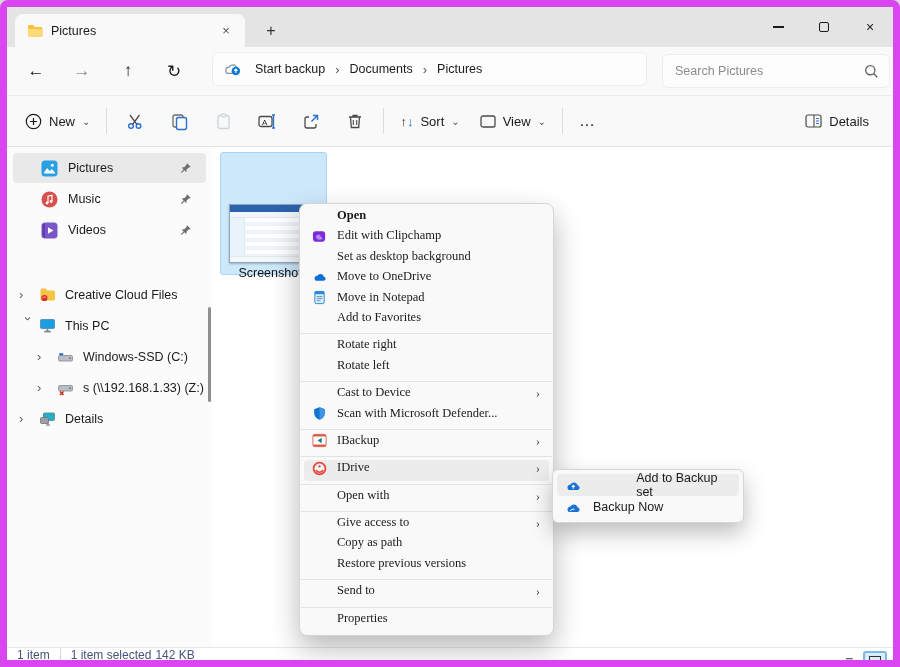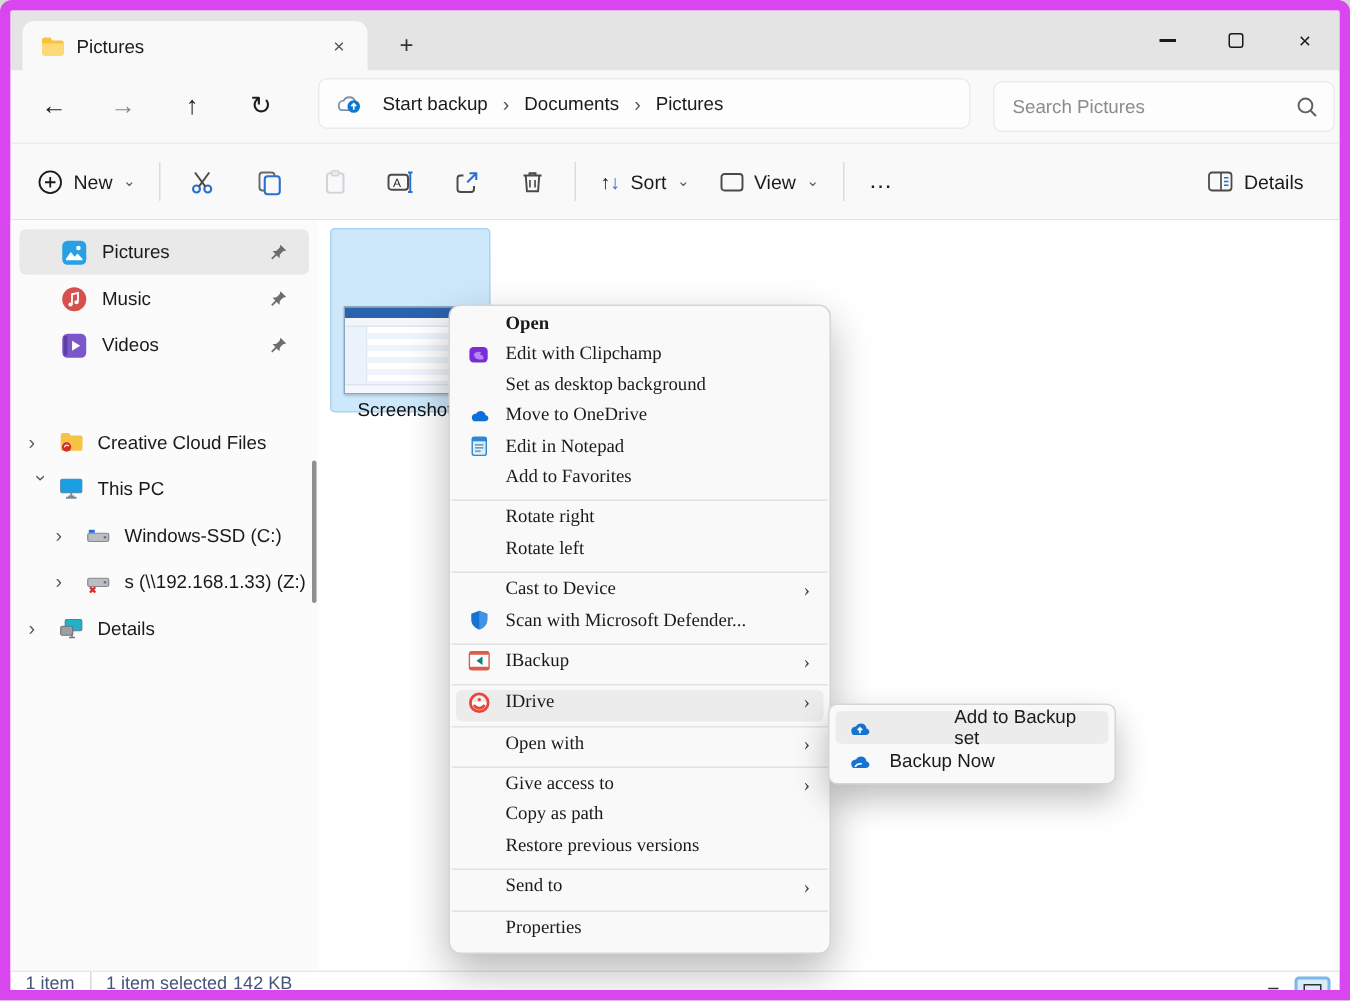--- a/index.html
+++ b/index.html
@@ -358,21 +358,21 @@
       <span>Move to OneDrive</span>
     </div>
     <div class="mi">
       <span class="slot">
           <svg viewBox="0 0 16 16">
             <rect x="3" y="1.5" width="10" height="13" rx="1.5" fill="#d9edfb" stroke="#2b88d8" stroke-width="1"></rect>
             <rect x="3" y="1.5" width="10" height="3" fill="#2b88d8"></rect>
             <path d="M5 7h6M5 9.2h6M5 11.4h4" stroke="#5b83a0" stroke-width="0.9"></path>
           </svg>
         </span>
-      <span>Edit in Notepad</span>
+      <span>Move in Notepad</span>
     </div>
     <div class="mi">
         <span class="slot"></span>
         <span>Add to Favorites</span>
       </div>
     <div class="msep"></div>
     <div class="mi">
         <span class="slot"></span>
         <span>Rotate right</span>
       </div>

